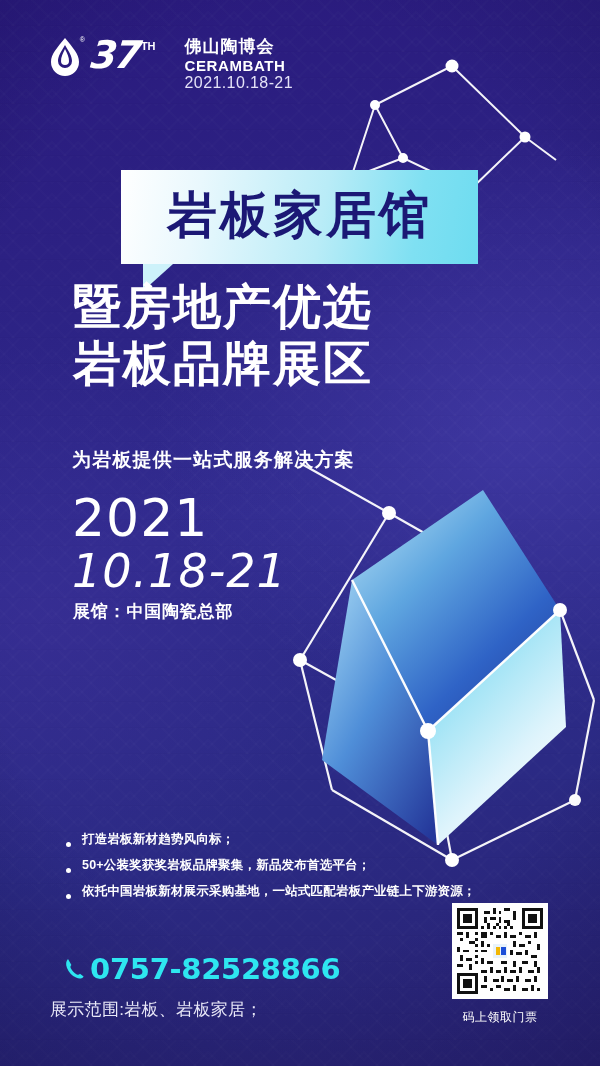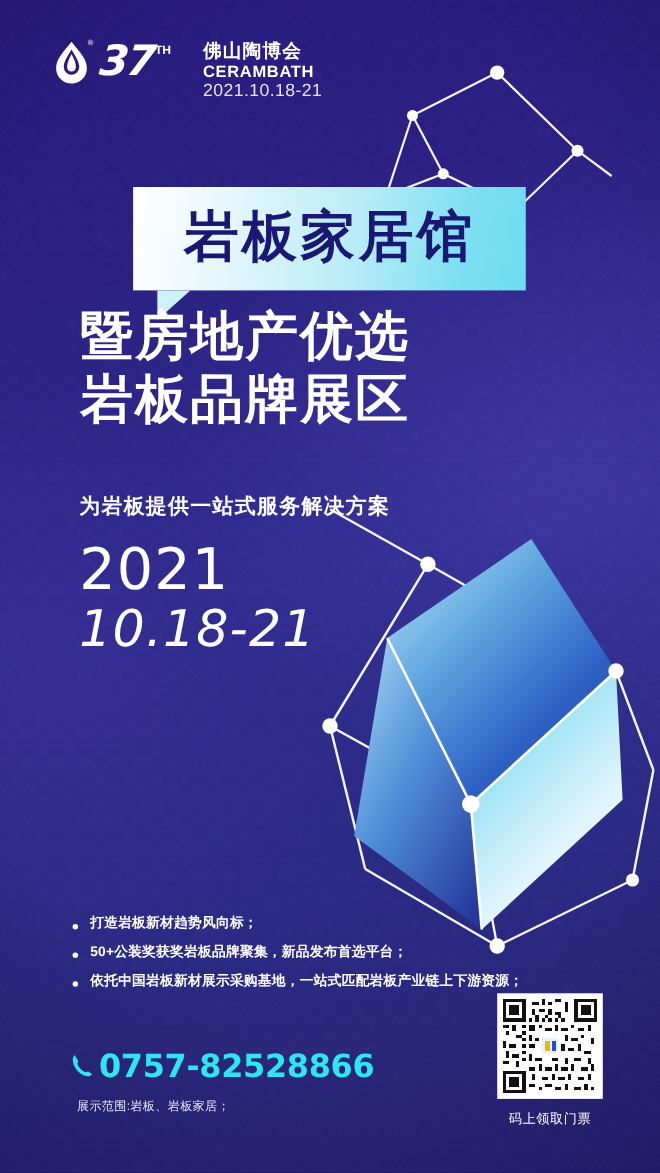--- a/index.html
+++ b/index.html
@@ -63,29 +63,29 @@
     font-size:19px;font-weight:700;letter-spacing:1.2px;}
 
   .year{position:absolute;left:72px;top:490px;color:#fff;font-size:52px;font-weight:400;
     line-height:56px;letter-spacing:1px;font-family:"DejaVu Sans",sans-serif;}
   .dates{position:absolute;left:72px;top:545px;color:#fff;font-size:46px;font-weight:400;
     line-height:52px;letter-spacing:1px;font-family:"DejaVu Sans",sans-serif;font-style:italic;}
   .venue{position:absolute;left:73px;top:600px;color:#fff;font-size:17px;font-weight:700;letter-spacing:.8px;}
 
   
   .bullets{position:absolute;left:66px;top:832px;width:420px;}
-  .bullet{display:flex;align-items:center;margin-bottom:11px;}
+  .bullet{display:flex;align-items:flex-end;margin-bottom:11px;}
   .dot{width:5px;height:5px;border-radius:50%;background:#ffffff;flex:none;margin-top:6px;margin-right:11px;}
   .bullet span.txt{color:#ffffff;font-size:12.5px;line-height:15px;font-weight:700;letter-spacing:.2px;}
 
   
   .phone{position:absolute;left:64px;top:952px;display:flex;align-items:center;gap:4px;}
   .phone-num{color:#2ee6f0;font-size:29px;font-weight:900;letter-spacing:-.3px;
     font-family:"DejaVu Sans",sans-serif;}
-  .scope{position:absolute;left:70px;top:998px;color:#e9e8f8;font-size:11px;letter-spacing:.3px;}
+  .scope{position:absolute;left:50px;top:998px;color:#e9e8f8;font-size:17px;letter-spacing:.3px;}
 
   
   .qr-box{position:absolute;left:452px;top:903px;width:96px;height:96px;background:#fff;padding:5px;}
   .qr-cap{position:absolute;left:444px;top:1009px;width:112px;text-align:center;
     color:#fff;font-size:12px;font-weight:400;letter-spacing:.5px;}
 </style>
 </head>
 <body>
 
 <div class="poster">
@@ -205,20 +205,21 @@
 
   <div class="head2">
     <div>暨房地产优选</div>
     <div>岩板品牌展区</div>
   </div>
 
   <div class="tagline">为岩板提供一站式服务解决方案</div>
 
   <div class="year">2021</div>
   <div class="dates">10.18-21</div>
+  <div class="venue">展馆：中国陶瓷总部</div>
 
   <div class="bullets">
     <div class="bullet">
       <span class="dot"></span>
       <span class="txt">打造岩板新材趋势风向标；</span>
     </div>
     <div class="bullet">
       <span class="dot"></span>
       <span class="txt">50+公装奖获奖岩板品牌聚集，新品发布首选平台；</span>
     </div>

